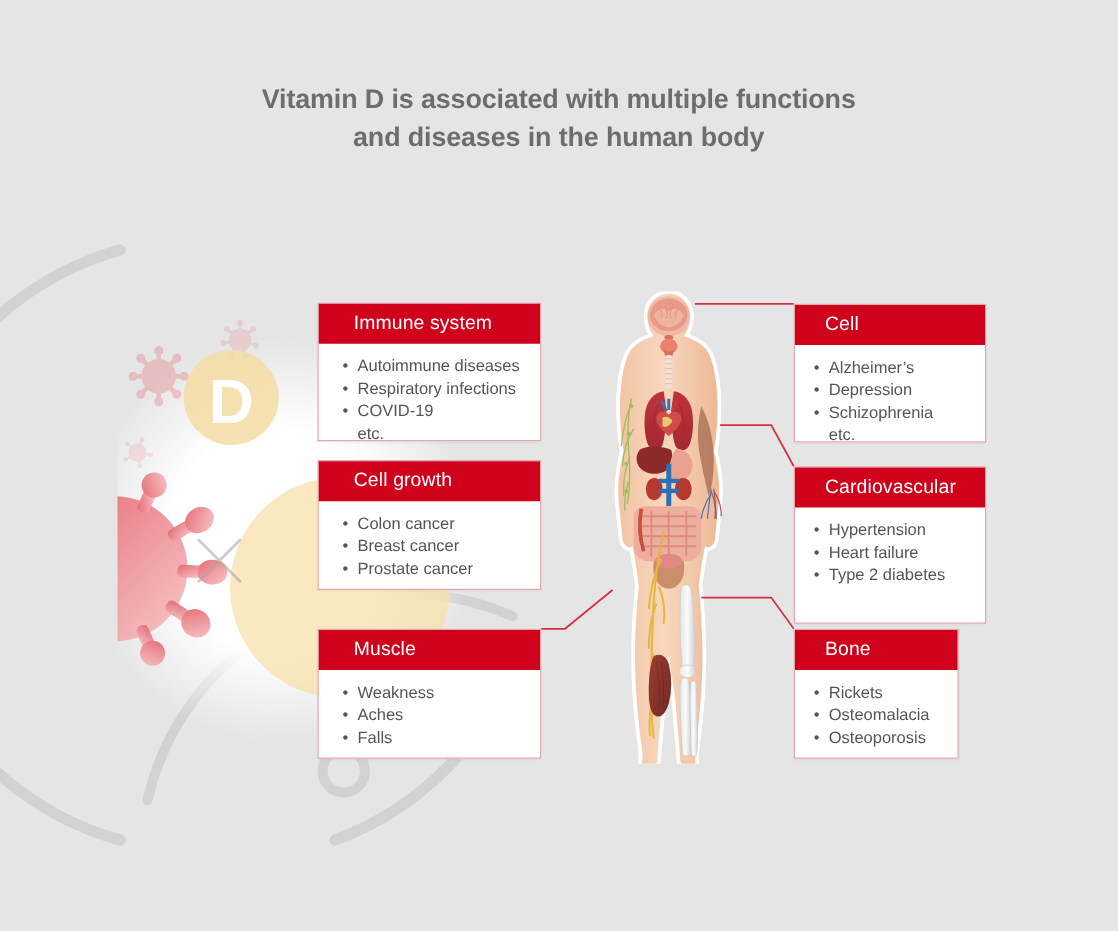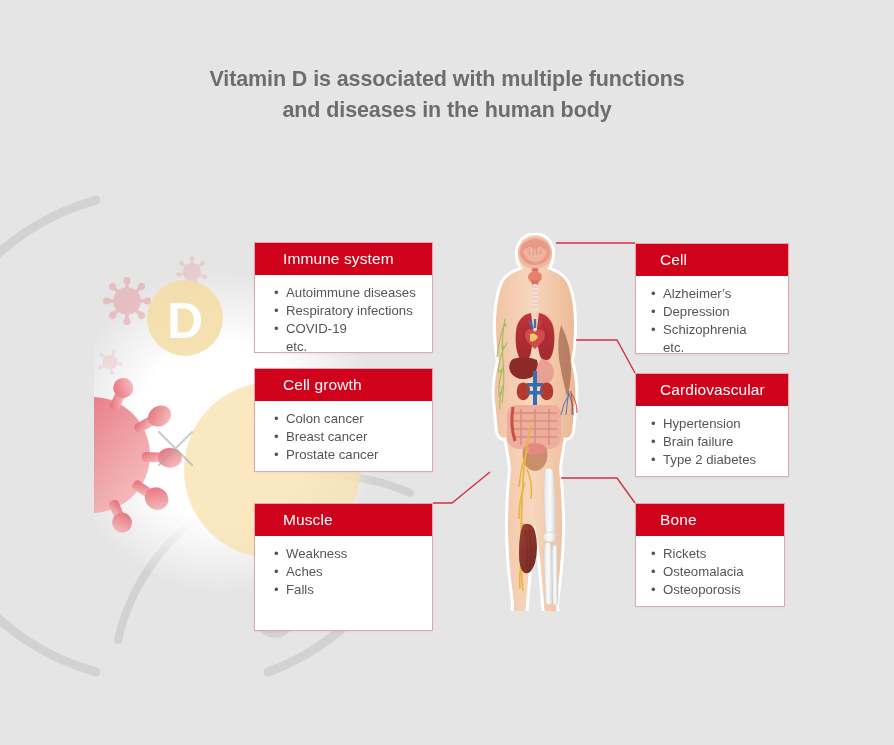--- a/index.html
+++ b/index.html
@@ -97,24 +97,24 @@
     position: absolute;
     left: 1px;
     top: -0.5px;
     color: #555555;
     font-size: 13.2px;
   }
 
   
   #box-immune      { left: 254px; top: 242px; width: 179px; height: 111px; }
   #box-cellgrowth  { left: 254px; top: 368px; width: 179px; height: 104px; }
-  #box-muscle      { left: 254px; top: 503px; width: 179px; height: 128px; }
+  #box-muscle      { left: 254px; top: 503px; width: 179px; height: 104px; }
   #box-brain       { left: 635px; top: 243px; width: 154px; height: 111px; }
-  #box-cardio      { left: 635px; top: 373px; width: 154px; height: 104px; }
-  #box-bone        { left: 635px; top: 503px; width: 150px; height: 104px; }
+  #box-cardio      { left: 635px; top: 373px; width: 154px; height: 126px; }
+  #box-bone        { left: 635px; top: 503px; width: 132px; height: 104px; }
 
   #box-brain .info-head,
   #box-cardio .info-head,
   #box-bone .info-head { padding-left: 24px; }
   #box-brain .info-body,
   #box-cardio .info-body,
   #box-bone .info-body { padding-left: 14px; }
 </style>
 </head>
 <body>
@@ -548,21 +548,21 @@
       <div class="info-item bulleted">Depression</div>
       <div class="info-item bulleted">Schizophrenia</div>
       <div class="info-item">etc.</div>
     </div>
   </div>
 
   <div class="info-box" id="box-cardio">
     <div class="info-head">Cardiovascular</div>
     <div class="info-body">
       <div class="info-item bulleted">Hypertension</div>
-      <div class="info-item bulleted">Brain failure</div>
+      <div class="info-item bulleted">Heart failure</div>
       <div class="info-item bulleted">Type 2 diabetes</div>
     </div>
   </div>
 
   <div class="info-box" id="box-bone">
     <div class="info-head">Bone</div>
     <div class="info-body">
       <div class="info-item bulleted">Rickets</div>
       <div class="info-item bulleted">Osteomalacia</div>
       <div class="info-item bulleted">Osteoporosis</div>

